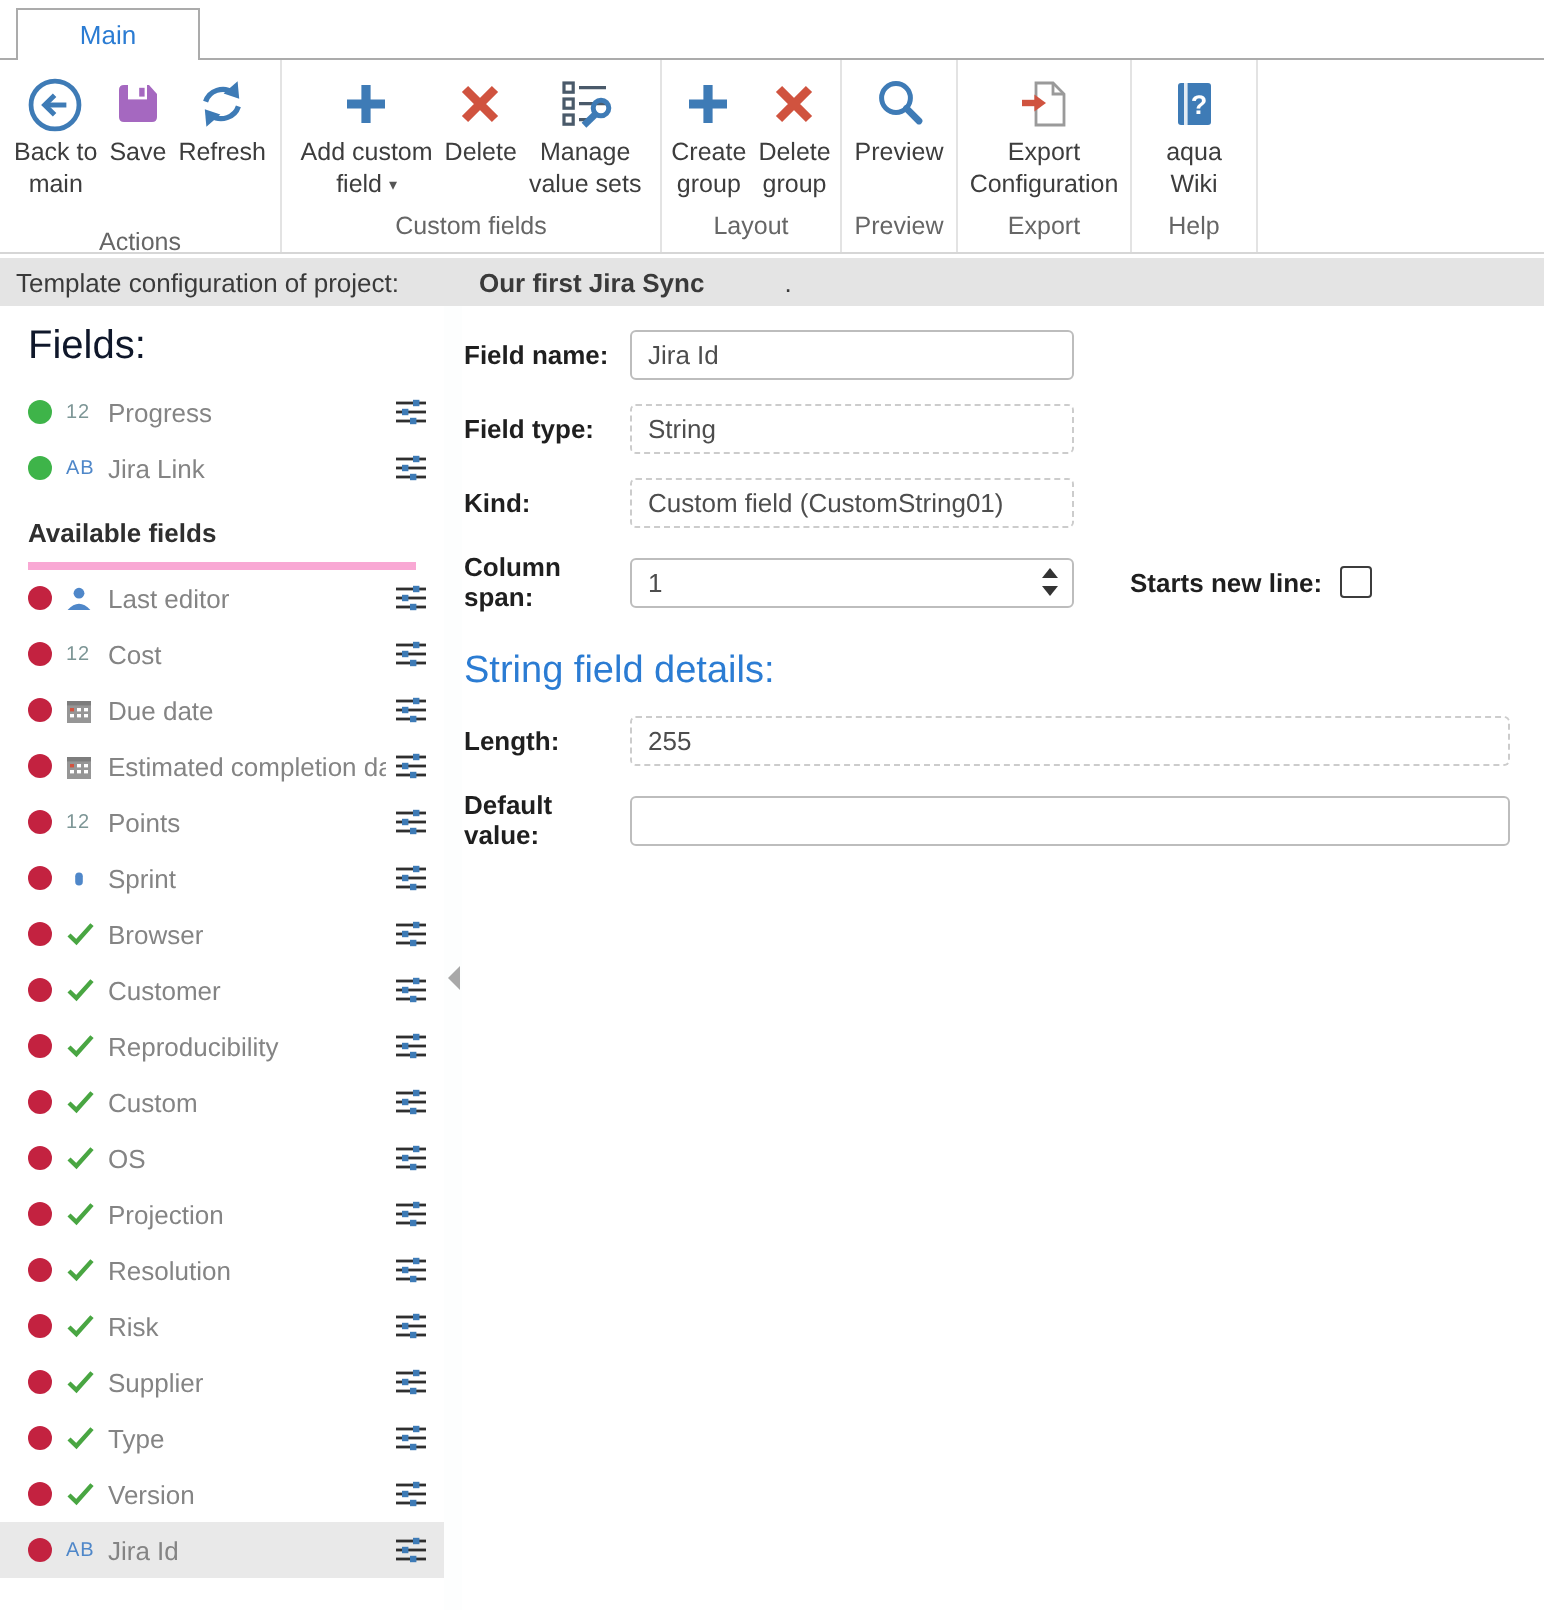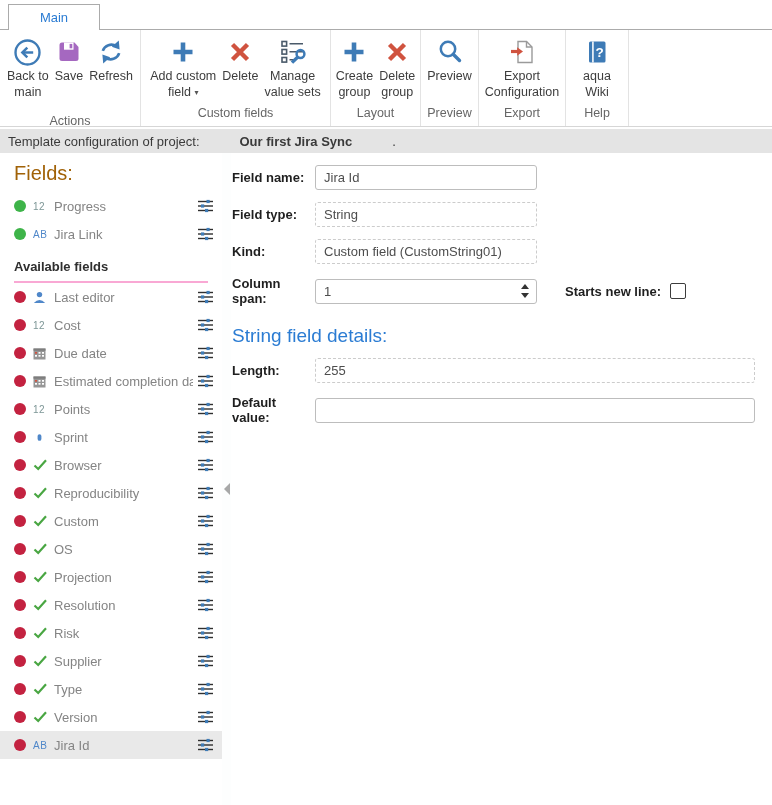--- a/index.html
+++ b/index.html
@@ -32,31 +32,31 @@
   .caret { font-size:8px; color:#555; vertical-align:1px; }
   .rg-label { height:20px; text-align:center; font-size:12.5px; color:#666; }
 
   
   .titlebar { position:absolute; top:129px; left:0; width:772px; height:24px; background:#e4e4e4;
     display:flex; align-items:center; padding-left:8px; font-size:13px; color:#3a3a3a;gap:40px; }
   .titlebar .bold { font-weight:bold; }
 
   
   .sidebar { position:absolute; top:153px; left:0; width:222px; bottom:0; background:#fff; overflow:hidden; }
-  .sidebar-title { margin:7px 0 0 14px; font-size:20px; color:#a16207; line-height:26px; }
+  .sidebar-title { margin:7px 0 0 14px; font-size:20px; color:#0f172a; line-height:26px; }
   #assigned-list { margin-top:6px; }
   .field-item { height:28px; display:flex; align-items:center; padding:0 8px 0 14px; cursor:pointer; }
   .field-item.selected { background:#e9e9e9; }
   .dot { width:12px; height:12px; border-radius:50%; flex:none; margin-right:7px; }
   .ticon { width:21px; flex:none; font-size:10px; display:flex; align-items:center;text-align:right; }
   .ticon.number { color:#7d9696; letter-spacing:0.5px; }
   .ticon.text { color:#4f87c9; letter-spacing:0.5px; }
   .item-label { font-size:13px; color:#848484; white-space:nowrap; overflow:hidden; flex:1; }
   .drag-handle { flex:none; margin-left:4px; display:flex; align-items:center; cursor:grab; }
-  .avail-header { margin:6px 14px 0 14px; padding:5px 0 7px 0; border-bottom:2px solid #f9a8d4;
+  .avail-header { margin:6px 14px 0 14px; padding:5px 0 7px 0; border-bottom:4px solid #f9a8d4;
     font-weight:bold; font-size:13px; color:#2f2f2f; }
 
   
   .splitter { position:absolute; left:222px; top:153px; bottom:0; width:9px; background:#fdfefe; cursor:col-resize; }
   .splitter-arrow { position:absolute; top:330px; left:2px; width:0; height:0;
     border-top:6px solid transparent; border-bottom:6px solid transparent; border-right:6px solid #a8a8a8; }
 
   
   .main { position:absolute; left:232px; top:153px; right:0; bottom:0; background:#fff; }
   .form-row { display:flex; align-items:center; margin:0 0 12px 0; }
@@ -455,20 +455,43 @@
           </svg>
         </span>
       </div>
       <div class="field-item">
         <span class="dot" style="background: rgb(195, 34, 64);"></span>
         <span class="ticon">
           <svg width="15" height="12" viewBox="0 0 15 12">
             <path d="M1.5 6.5 L5.2 10 L13 1.3" fill="none" stroke="#49a642" stroke-width="2.2"></path>
           </svg>
         </span>
+        <span class="item-label">Customer</span>
+        <span class="drag-handle">
+          <svg width="17" height="14" viewBox="0 0 17 14">
+            <g stroke="#2f2f2f" stroke-width="1.4">
+              <path d="M1 2.5 H16"></path>
+              <path d="M1 7 H16"></path>
+              <path d="M1 11.5 H16"></path>
+            </g>
+            <g fill="#3e7bb6">
+              <rect x="9.5" y="0.9" width="3.2" height="3.2"></rect>
+              <rect x="4" y="5.4" width="3.2" height="3.2"></rect>
+              <rect x="8" y="9.9" width="3.2" height="3.2"></rect>
+            </g>
+          </svg>
+        </span>
+      </div>
+      <div class="field-item">
+        <span class="dot" style="background: rgb(195, 34, 64);"></span>
+        <span class="ticon">
+          <svg width="15" height="12" viewBox="0 0 15 12">
+            <path d="M1.5 6.5 L5.2 10 L13 1.3" fill="none" stroke="#49a642" stroke-width="2.2"></path>
+          </svg>
+        </span>
         <span class="item-label">Reproducibility</span>
         <span class="drag-handle">
           <svg width="17" height="14" viewBox="0 0 17 14">
             <g stroke="#2f2f2f" stroke-width="1.4">
               <path d="M1 2.5 H16"></path>
               <path d="M1 7 H16"></path>
               <path d="M1 11.5 H16"></path>
             </g>
             <g fill="#3e7bb6">
               <rect x="9.5" y="0.9" width="3.2" height="3.2"></rect>

